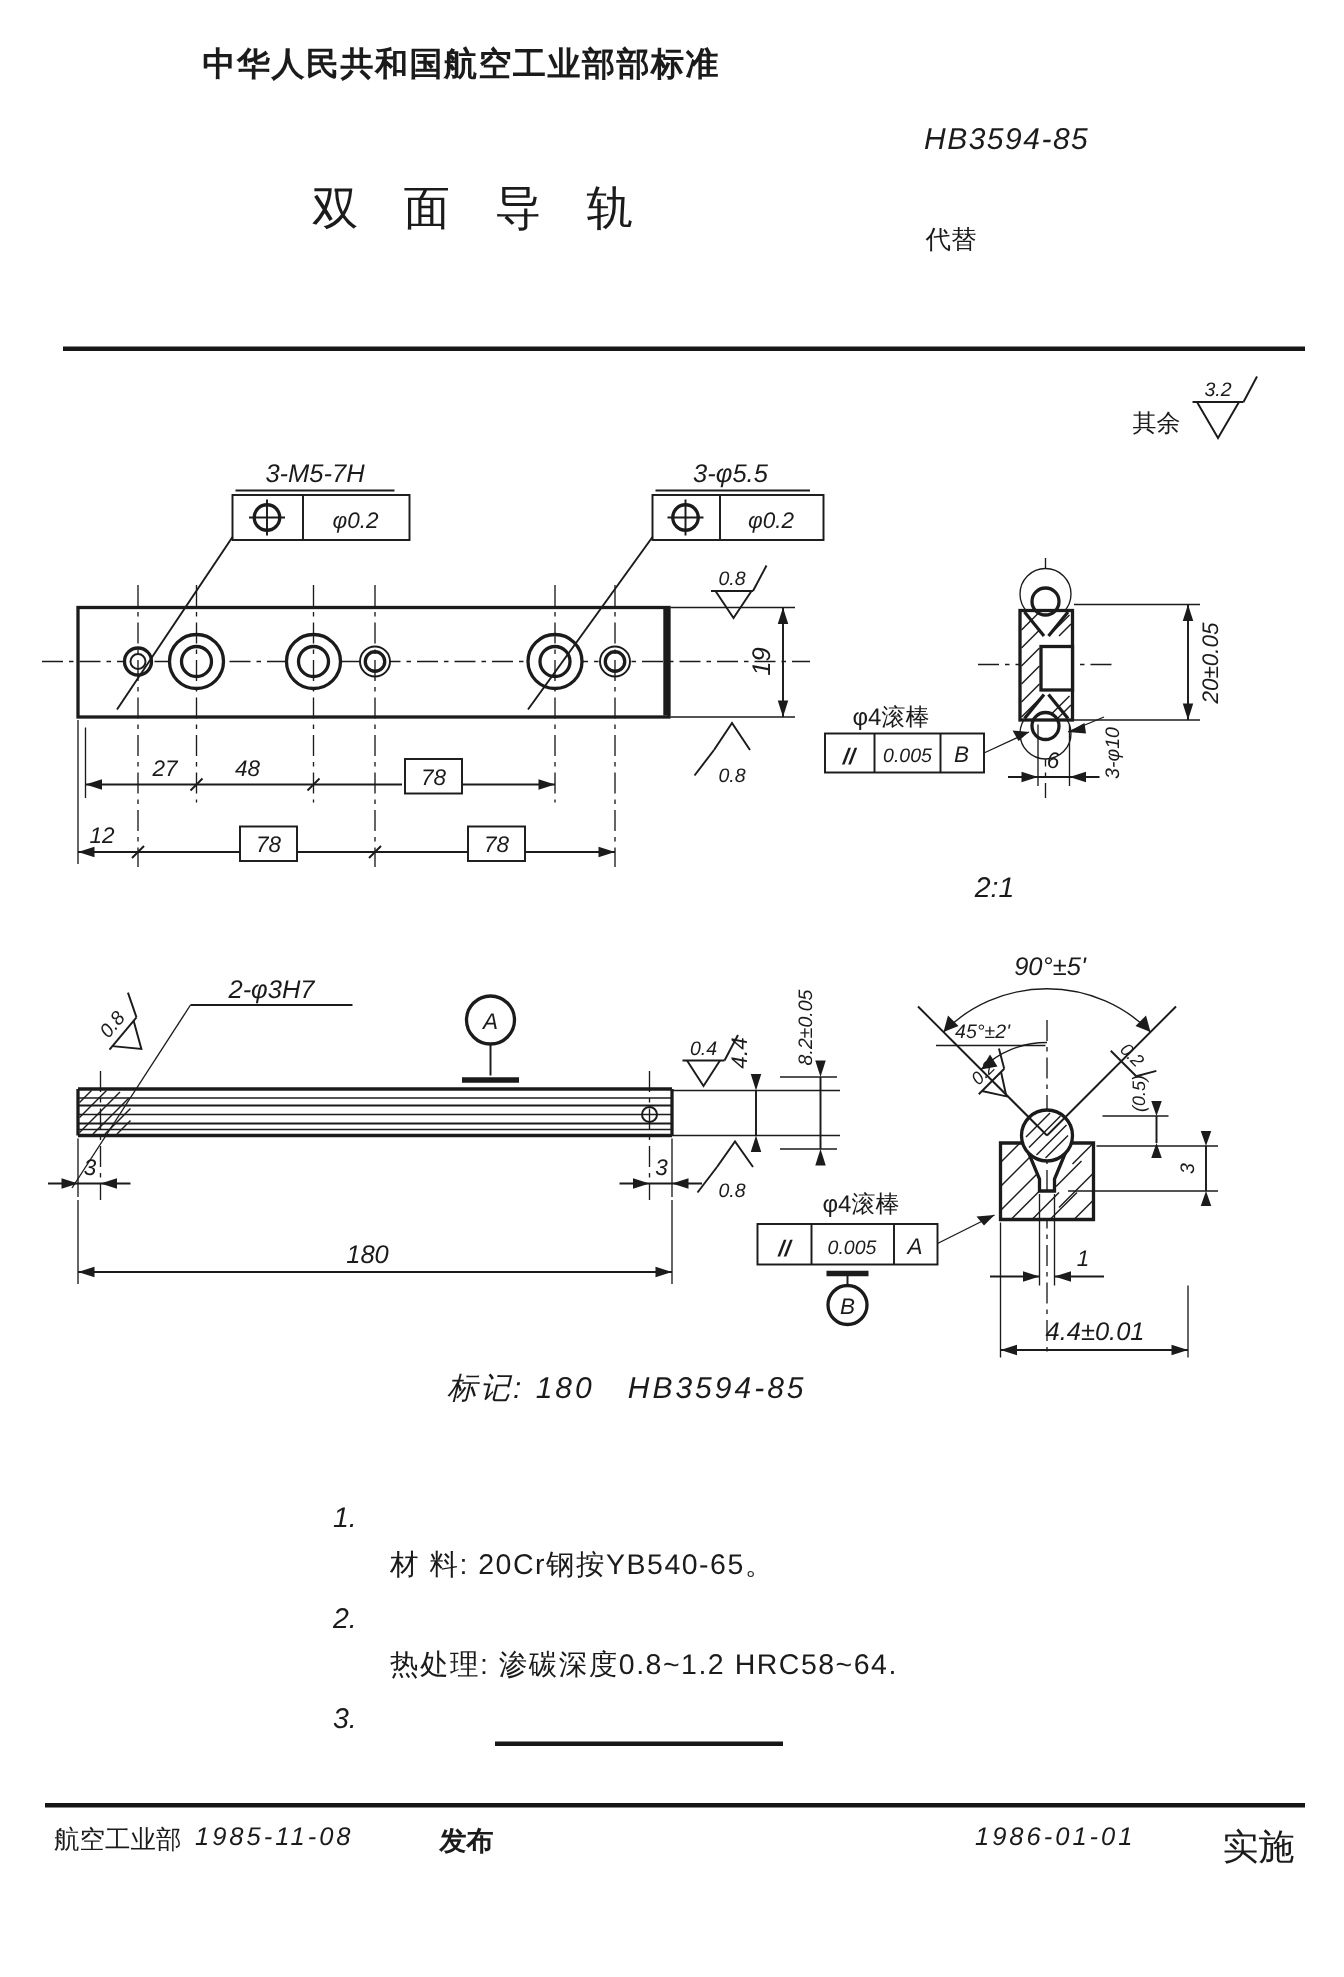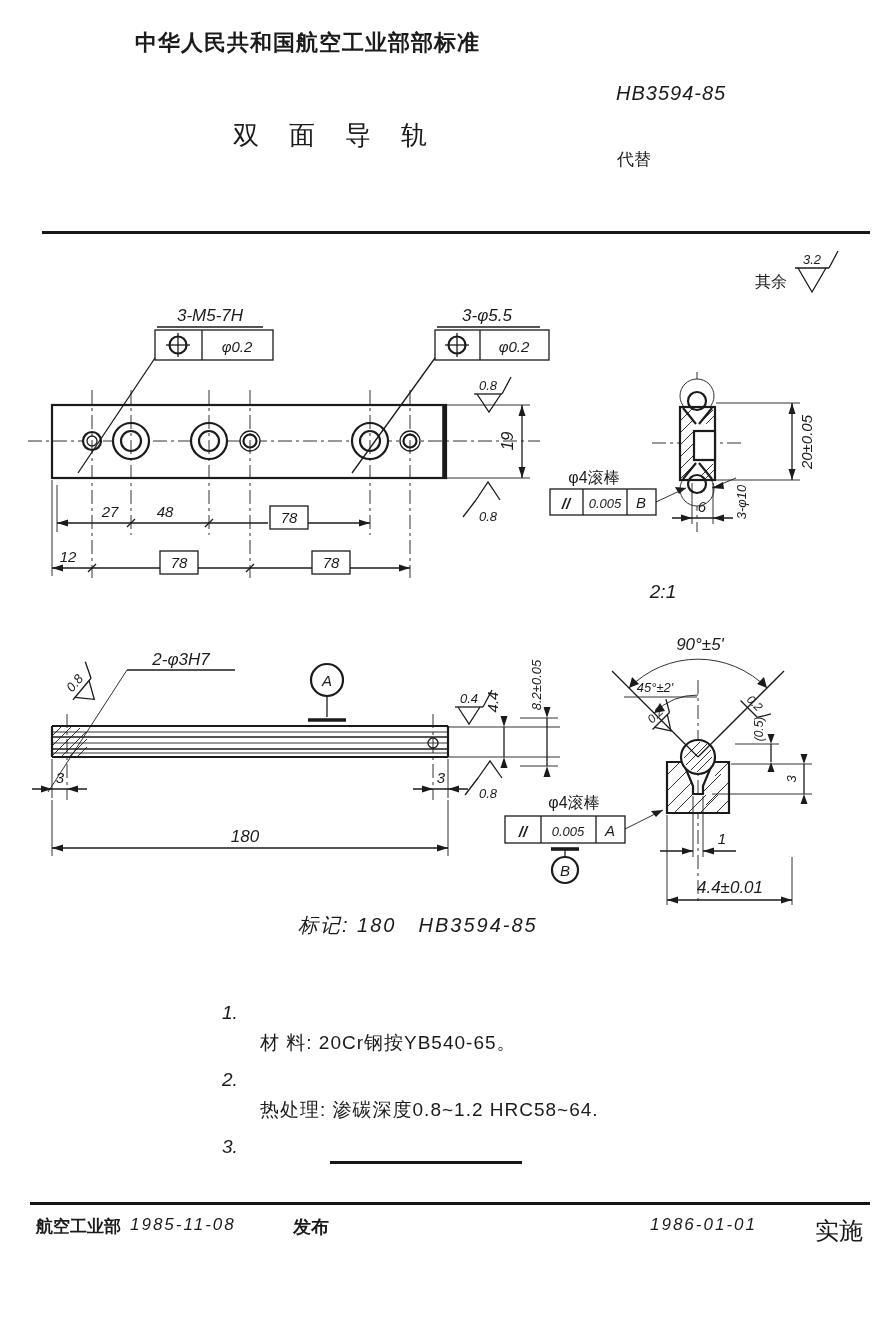--- a/index.html
+++ b/index.html
@@ -1,32 +1,32 @@
 <!DOCTYPE html>
 <html><head>
 <meta charset="utf-8">
 <style>
   html,body{margin:0;padding:0;background:#e8e8e8;}
   .page{position:relative;width:896px;height:1318px;background:#ffffff;overflow:hidden;
         font-family:"Liberation Sans","DejaVu Sans",sans-serif;color:#1b1b1b;}
   .abs{position:absolute;}
   .org-title{left:135px;top:28px;font-size:22px;font-weight:bold;letter-spacing:1px;}
   .std-no{left:616px;top:82px;font-size:20px;font-style:italic;letter-spacing:1px;}
-  .doc-title{left:233px;top:118px;font-size:26px;letter-spacing:30px;}
+  .doc-title{left:208px;top:118px;font-size:31px;letter-spacing:30px;}
   .replaces{left:617px;top:148px;font-size:17px;}
   .rule-top{left:42px;top:231px;width:828px;height:3px;background:#171717;}
   .rule-short{left:330px;top:1161px;width:192px;height:3px;background:#171717;}
   .marking{left:298px;top:912px;font-size:20px;font-style:italic;letter-spacing:2px;}
   .notes{left:222px;top:1002px;font-size:19px;}
   .note-row{display:flex;margin-bottom:13px;}
   .note-no{width:38px;font-style:italic;}
   .note-text{letter-spacing:1px;margin-top:28px;}
   .footer{left:30px;top:1202px;width:840px;height:46px;border-top:3px solid #151515;}
   .footer span{position:absolute;top:10px;}
-  .f-org{left:6px;font-weight:bold;font-size:17px;}
+  .f-org{left:6px;font-weight:normal;font-size:17px;}
   .f-idate{left:100px;font-style:italic;font-size:17px;letter-spacing:2px;}
   .f-ilabel{left:263px;font-weight:bold;font-size:18px;}
   .f-mdate{left:620px;font-style:italic;font-size:17px;letter-spacing:2px;text-align:center;}
   .f-mlabel{left:785px;font-weight:normal;font-size:24px;}
   svg.draw{position:absolute;left:0;top:240px;}
   svg .ln{stroke:#1b1b1b;stroke-width:1.3;fill:none;}
   svg .ln2{stroke:#1b1b1b;stroke-width:2.2;fill:none;}
   svg .ln3{stroke:#1b1b1b;stroke-width:3.6;fill:none;}
   svg .thin{stroke:#1b1b1b;stroke-width:0.9;fill:none;}
   svg .cl{stroke:#1b1b1b;stroke-width:0.9;fill:none;stroke-dasharray:14 4 3 4;}

